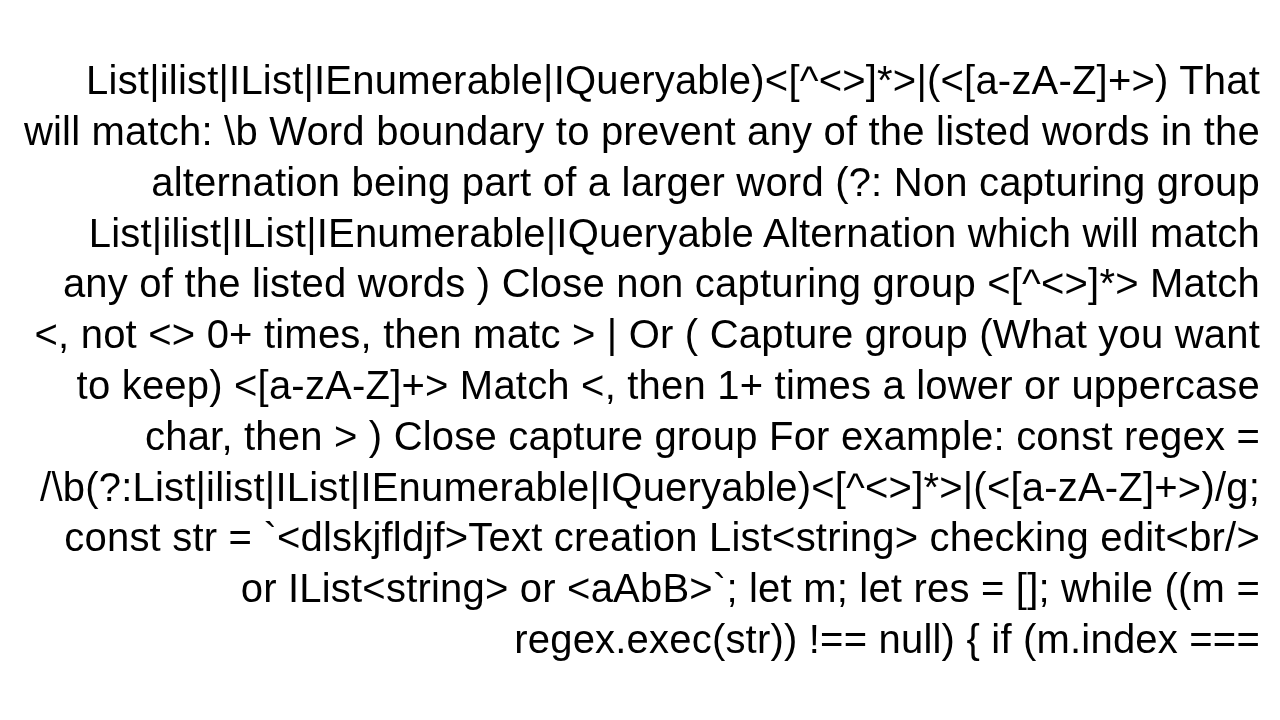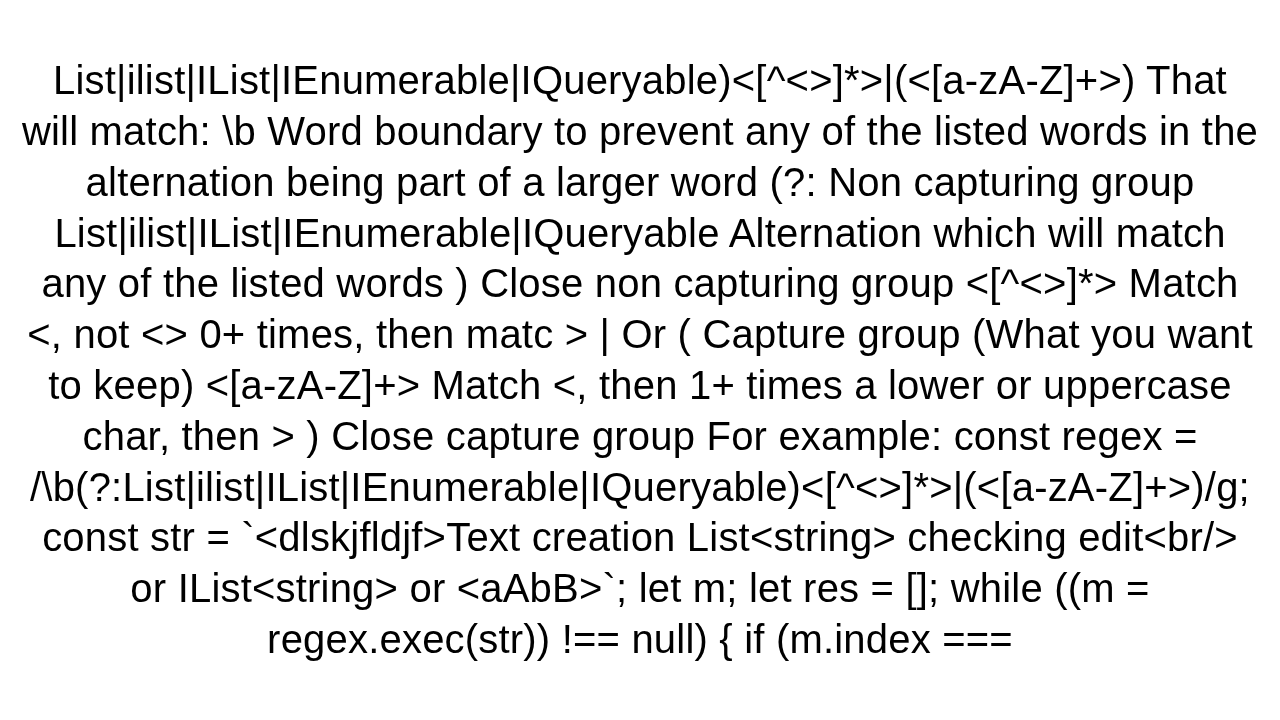--- a/index.html
+++ b/index.html
@@ -12,21 +12,21 @@
       background: #ffffff;
       width: 1280px;
       height: 720px;
       overflow: hidden;
       display: flex;
       align-items: center;
       justify-content: center;
     }
     .content {
       width: 1240px;
-      text-align: center;
+      text-align: right;
       font-size: 40px;
       line-height: 1.27;
       color: #000000;
       font-weight: 400;
       letter-spacing: 0.2px;
     }
   </style>
 </head>
 <body>
 

